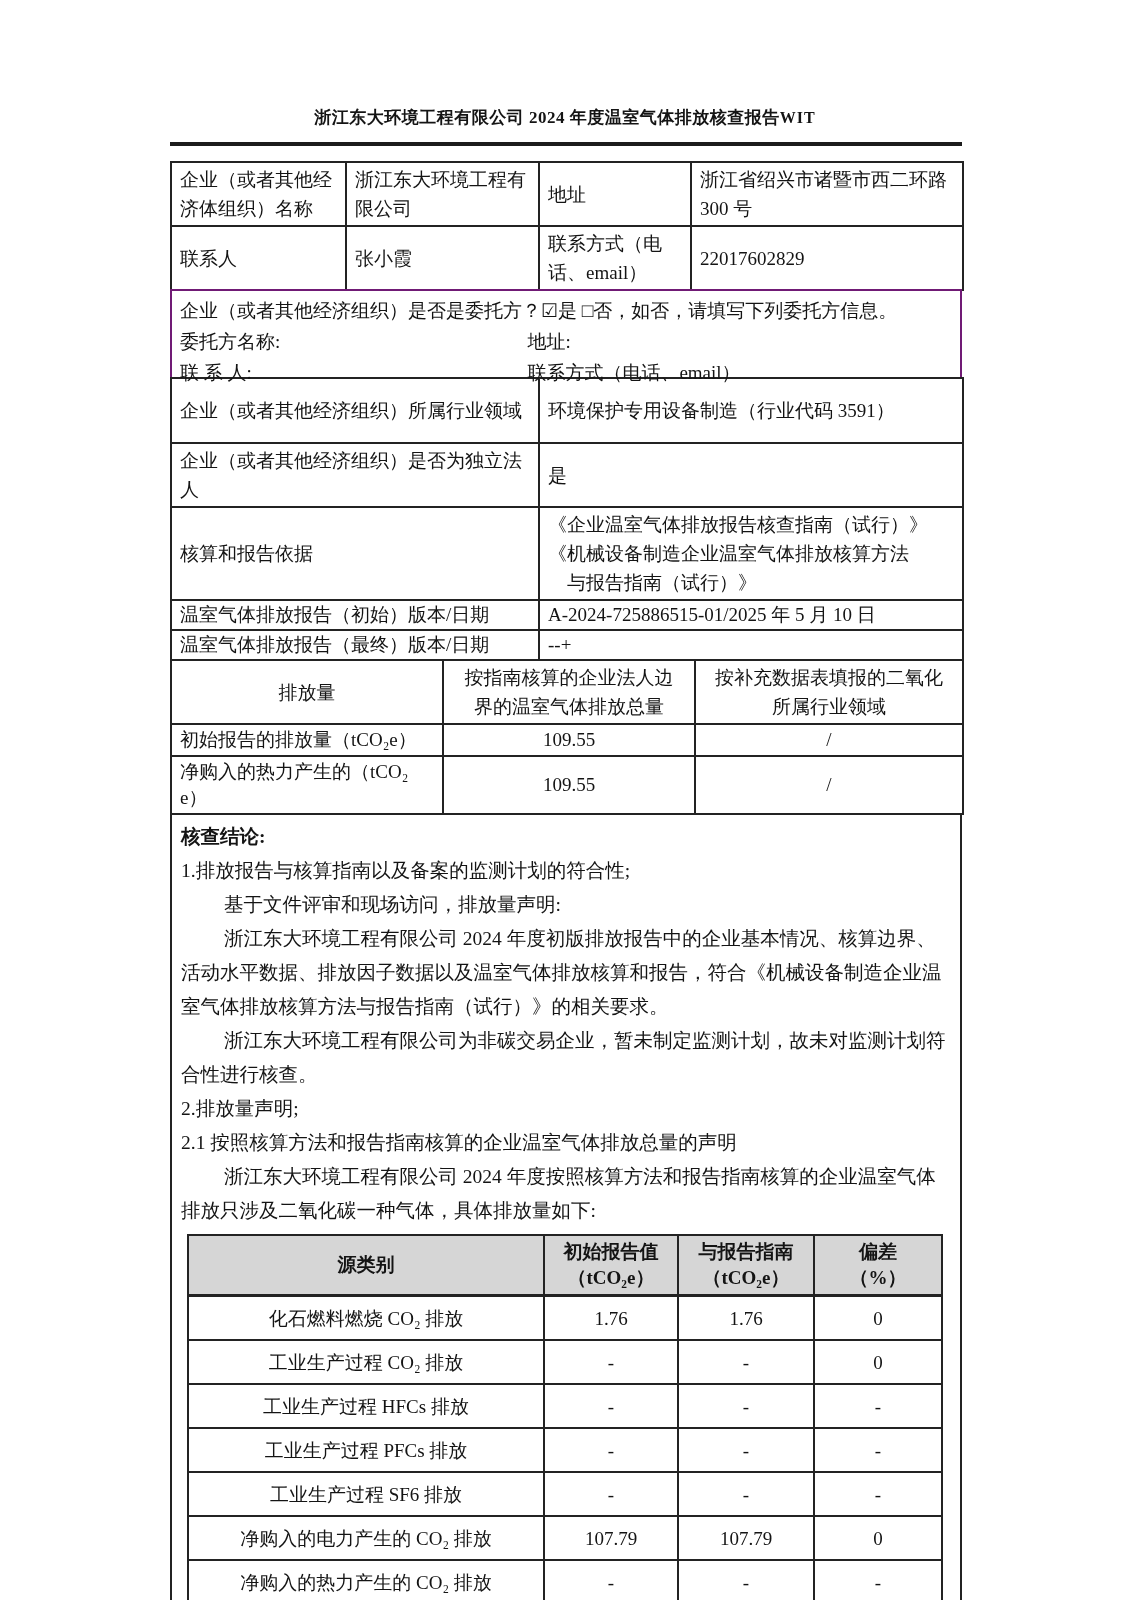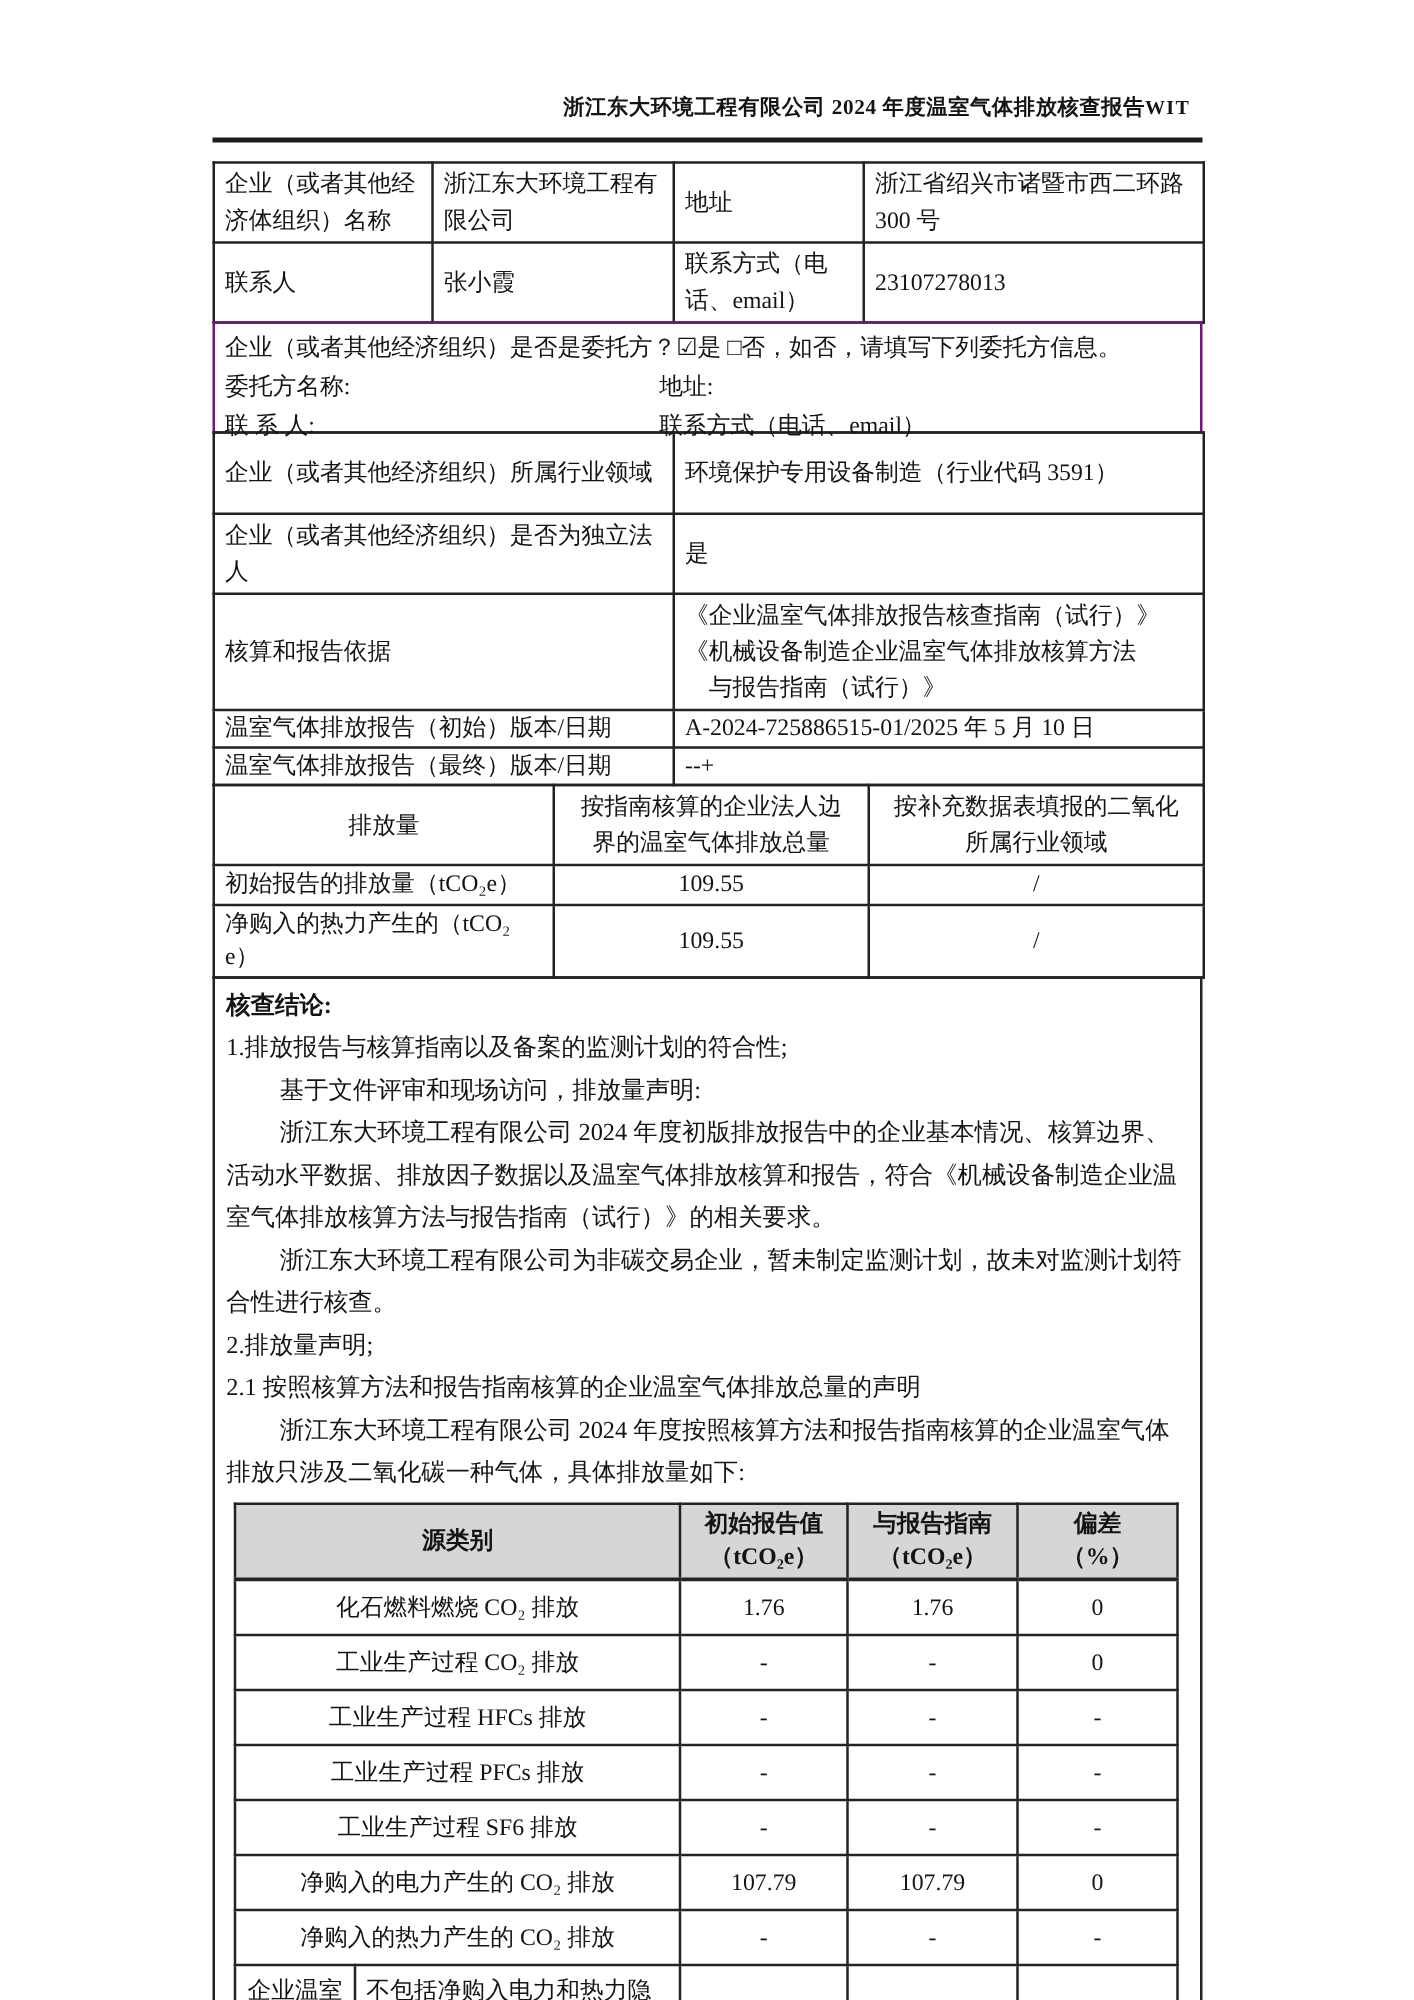--- a/index.html
+++ b/index.html
@@ -5,21 +5,21 @@
   html,body{margin:0;padding:0;background:#ffffff;}
   .page{
     position:relative;
     width:1131px;height:1600px;
     background:#ffffff;
     font-family:"Liberation Serif","DejaVu Serif",serif;
     color:#141414;
     overflow:hidden;
   }
   .content{position:absolute;left:170px;top:74px;width:792px;}
-  .doc-header{display:flex;justify-content:flex-end;align-items:baseline;padding:0 10px 0 8px;}
+  .doc-header{display:flex;justify-content:center;align-items:baseline;padding:0 10px 0 8px;margin-top:32px;}
   .doc-title{font-size:17px;font-weight:bold;letter-spacing:.5px;}
   .brand{font-size:16px;letter-spacing:1px;font-weight:bold;}
   .rule{height:4px;background:#1c1c1c;margin-top:13px;}
 
   table{border-collapse:collapse;table-layout:fixed;width:792px;}
   td{border:2px solid #232323;font-size:19px;line-height:29px;padding:2px 8px;vertical-align:middle;word-break:break-all;}
   .stack{margin-top:-2px;}
 
   .pre{white-space:pre-line;}
   .ctr{text-align:center;}
@@ -63,21 +63,21 @@
           <tr style="height:60px;">
         <td>企业（或者其他经济体组织）名称</td>
         <td>浙江东大环境工程有限公司</td>
         <td>地址</td>
         <td>浙江省绍兴市诸暨市西二环路 300 号</td>
       </tr>
       <tr style="height:59px;">
         <td>联系人</td>
         <td>张小霞</td>
         <td>联系方式（电话、email）</td>
-        <td>23107278013</td>
+        <td>22017602829</td>
       </tr>
     </tbody>
       </table>
 
     <div class="block" style="height:78px;">
       <div>企业（或者其他经济组织）是否是委托方？☑是 □否，如否，请填写下列委托方信息。</div>
       <div class="two-col">
         <span>委托方名称:</span>
         <span>地址:</span>
       </div>

